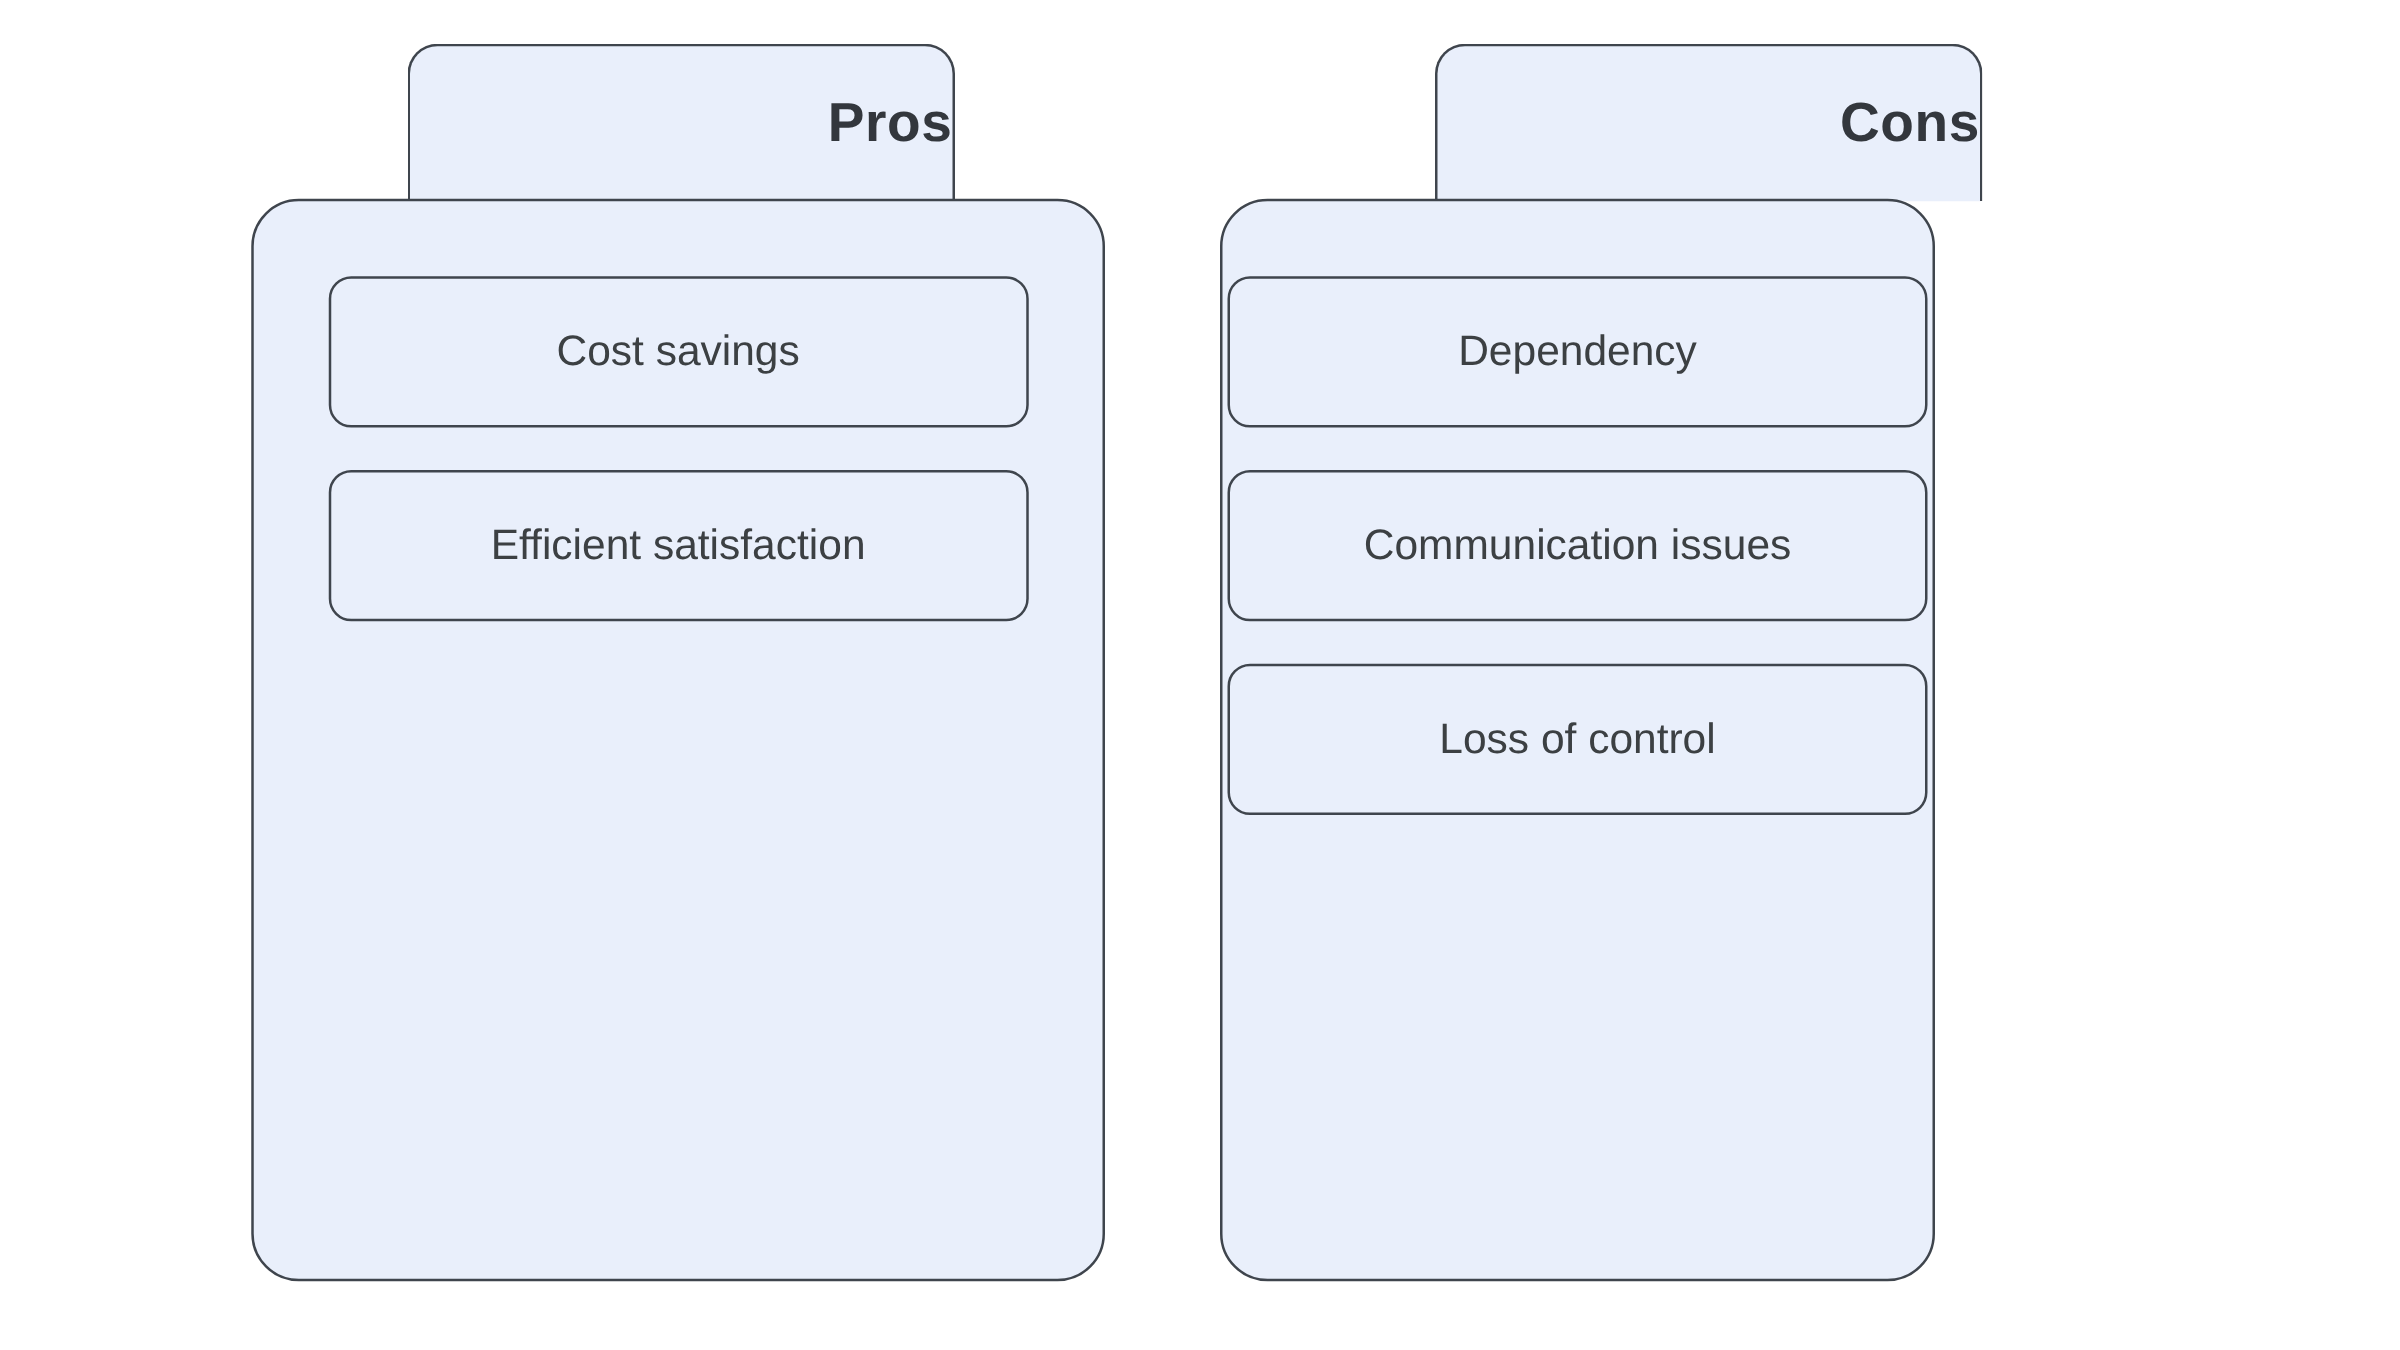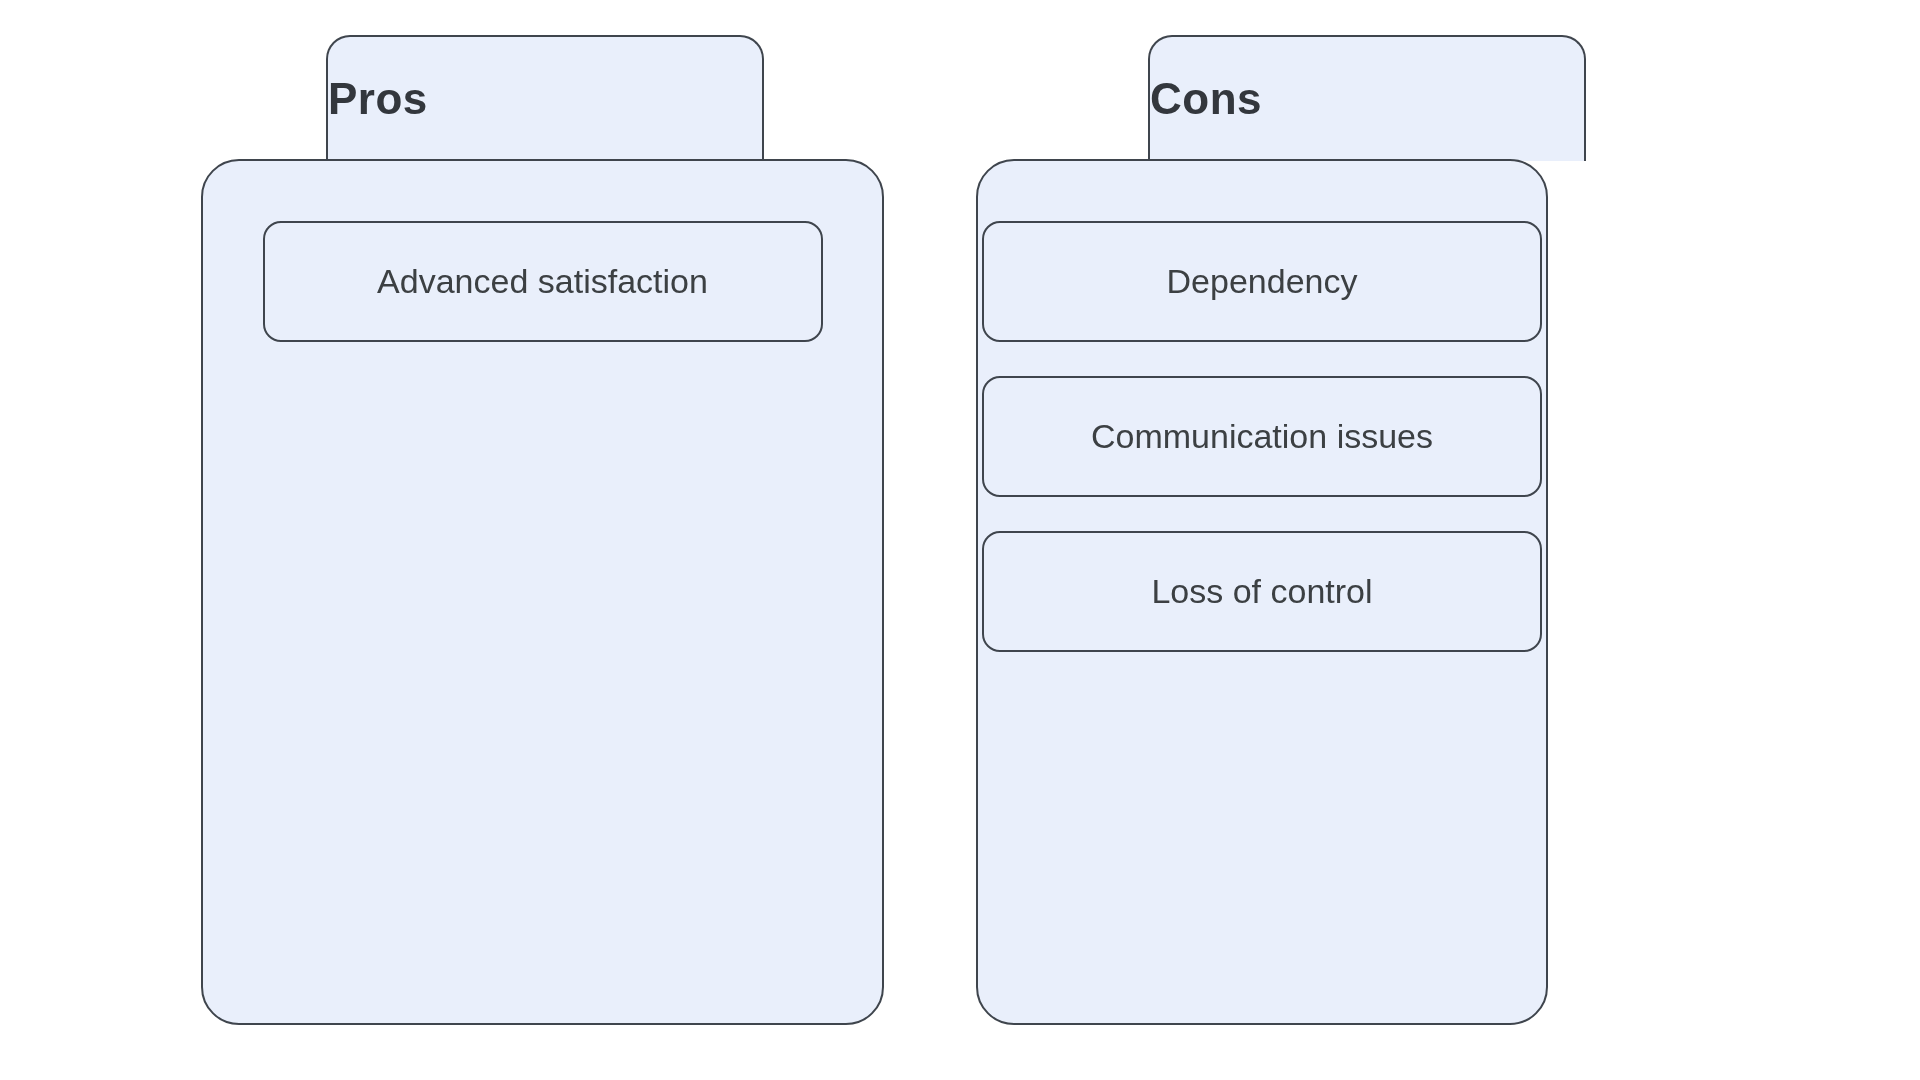--- a/index.html
+++ b/index.html
@@ -21,21 +21,21 @@
   .tab {
     position: absolute;
     top: 35px;
     height: 124px;              
     background: #E9EFFB;
     border: 2.5px solid #3F454D;
     border-bottom: none;
     border-radius: 24px 24px 0 0;
     display: flex;
     align-items: center;
-    justify-content: flex-start;
+    justify-content: flex-end;
     z-index: 1;
   }
   .tab .title {
     font-size: 44px;
     font-weight: bold;
     color: #33373D;
     letter-spacing: 0.5px;
   }
   .panel {
     position: absolute;
@@ -78,21 +78,22 @@
 <body>
 
 <div class="canvas">
 
   <div class="group group-pros">
     <div class="tab">
       <span class="title">Pros</span>
     </div>
     <div class="panel">
 
-        <div class="item">Advanced satisfaction</div>
+    <div class="item">Cost savings</div>
+        <div class="item">Efficient satisfaction</div>
       </div>
   </div>
 
   <div class="group group-cons">
     <div class="tab">
       <span class="title">Cons</span>
     </div>
     <div class="panel">
 
     <div class="item">Dependency</div>

